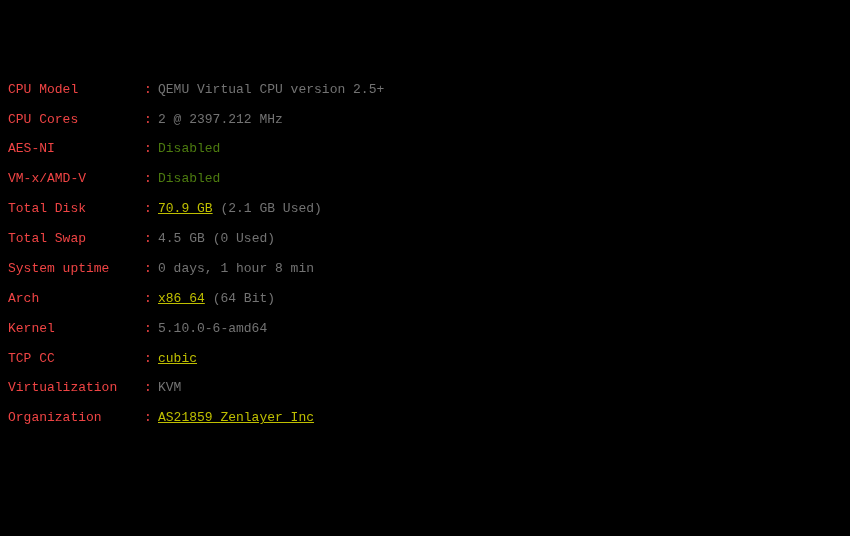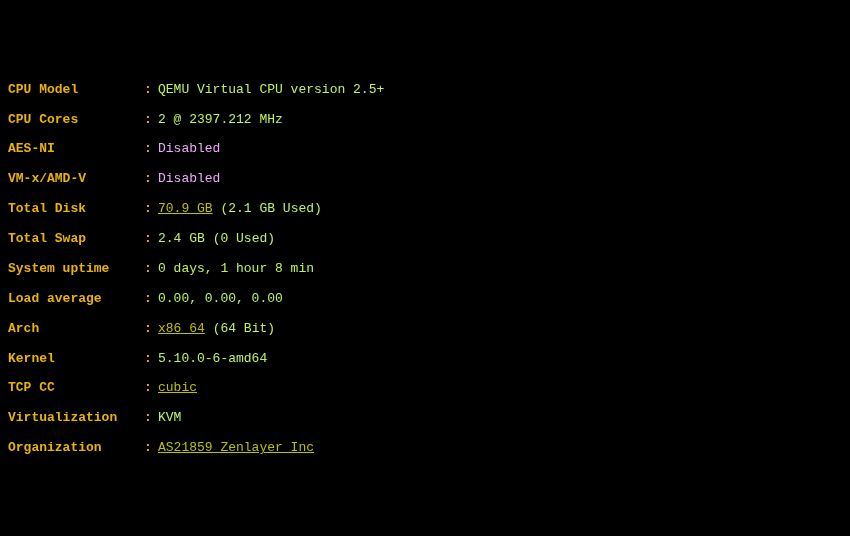--- a/index.html
+++ b/index.html
@@ -8,41 +8,40 @@
       font-family: "Consolas", "Monaco", "Courier New", monospace;
       font-size: 13px;
       line-height: 1.15;
       margin: 0;
       padding: 8px;
       width: 850px;
       height: 536px;
       box-sizing: border-box;
       white-space: pre;
     }
-    .white { color: #eab308; font-weight: bold; }
-    .cyan { color: #bef264; }
-    .red { color: #f0abfc; }
+    .white { color: #ef4444; }
+    .cyan { color: #737373; }
+    .red { color: #4d7c0f; }
     .yellow { color: #bfbf00; text-decoration: underline; }
     .row span.label { display: inline-block; width: 136px; }
     .row span.colon { display: inline-block; width: 14px; }
   </style>
 </head>
 <body>
 
 
 
 <div>
 <div class="row"><span class="label white">CPU Model</span><span class="colon white">: </span><span class="cyan">QEMU Virtual CPU version 2.5+</span></div>
 <div class="row"><span class="label white">CPU Cores</span><span class="colon white">: </span><span class="cyan">2 @ 2397.212 MHz</span></div>
 <div class="row"><span class="label white">AES-NI</span><span class="colon white">: </span><span class="red">Disabled</span></div>
 <div class="row"><span class="label white">VM-x/AMD-V</span><span class="colon white">: </span><span class="red">Disabled</span></div>
 <div class="row"><span class="label white">Total Disk</span><span class="colon white">: </span><span class="yellow">70.9 GB</span> <span class="cyan">(2.1 GB Used)</span></div>
-<div class="row"><span class="label white">Total Swap</span><span class="colon white">: </span><span class="cyan">2.4 GB</span> <span class="cyan">(0 Used)</span></div>
+<div class="row"><span class="label white">Total Swap</span><span class="colon white">: </span><span class="cyan">4.5 GB</span> <span class="cyan">(0 Used)</span></div>
 <div class="row"><span class="label white">System uptime</span><span class="colon white">: </span><span class="cyan">0 days, 1 hour 8 min</span></div>
-<div class="row"><span class="label white">Load average</span><span class="colon white">: </span><span class="cyan">0.00, 0.00, 0.00</span></div>
 <div class="row"><span class="label white">Arch</span><span class="colon white">: </span><span class="yellow">x86_64</span> <span class="cyan">(64 Bit)</span></div>
 <div class="row"><span class="label white">Kernel</span><span class="colon white">: </span><span class="cyan">5.10.0-6-amd64</span></div>
 <div class="row"><span class="label white">TCP CC</span><span class="colon white">: </span><span class="yellow">cubic</span></div>
 <div class="row"><span class="label white">Virtualization</span><span class="colon white">: </span><span class="cyan">KVM</span></div>
 <div class="row"><span class="label white">Organization</span><span class="colon white">: </span><span class="yellow">AS21859 Zenlayer Inc</span></div>
 
 
 
 
 

